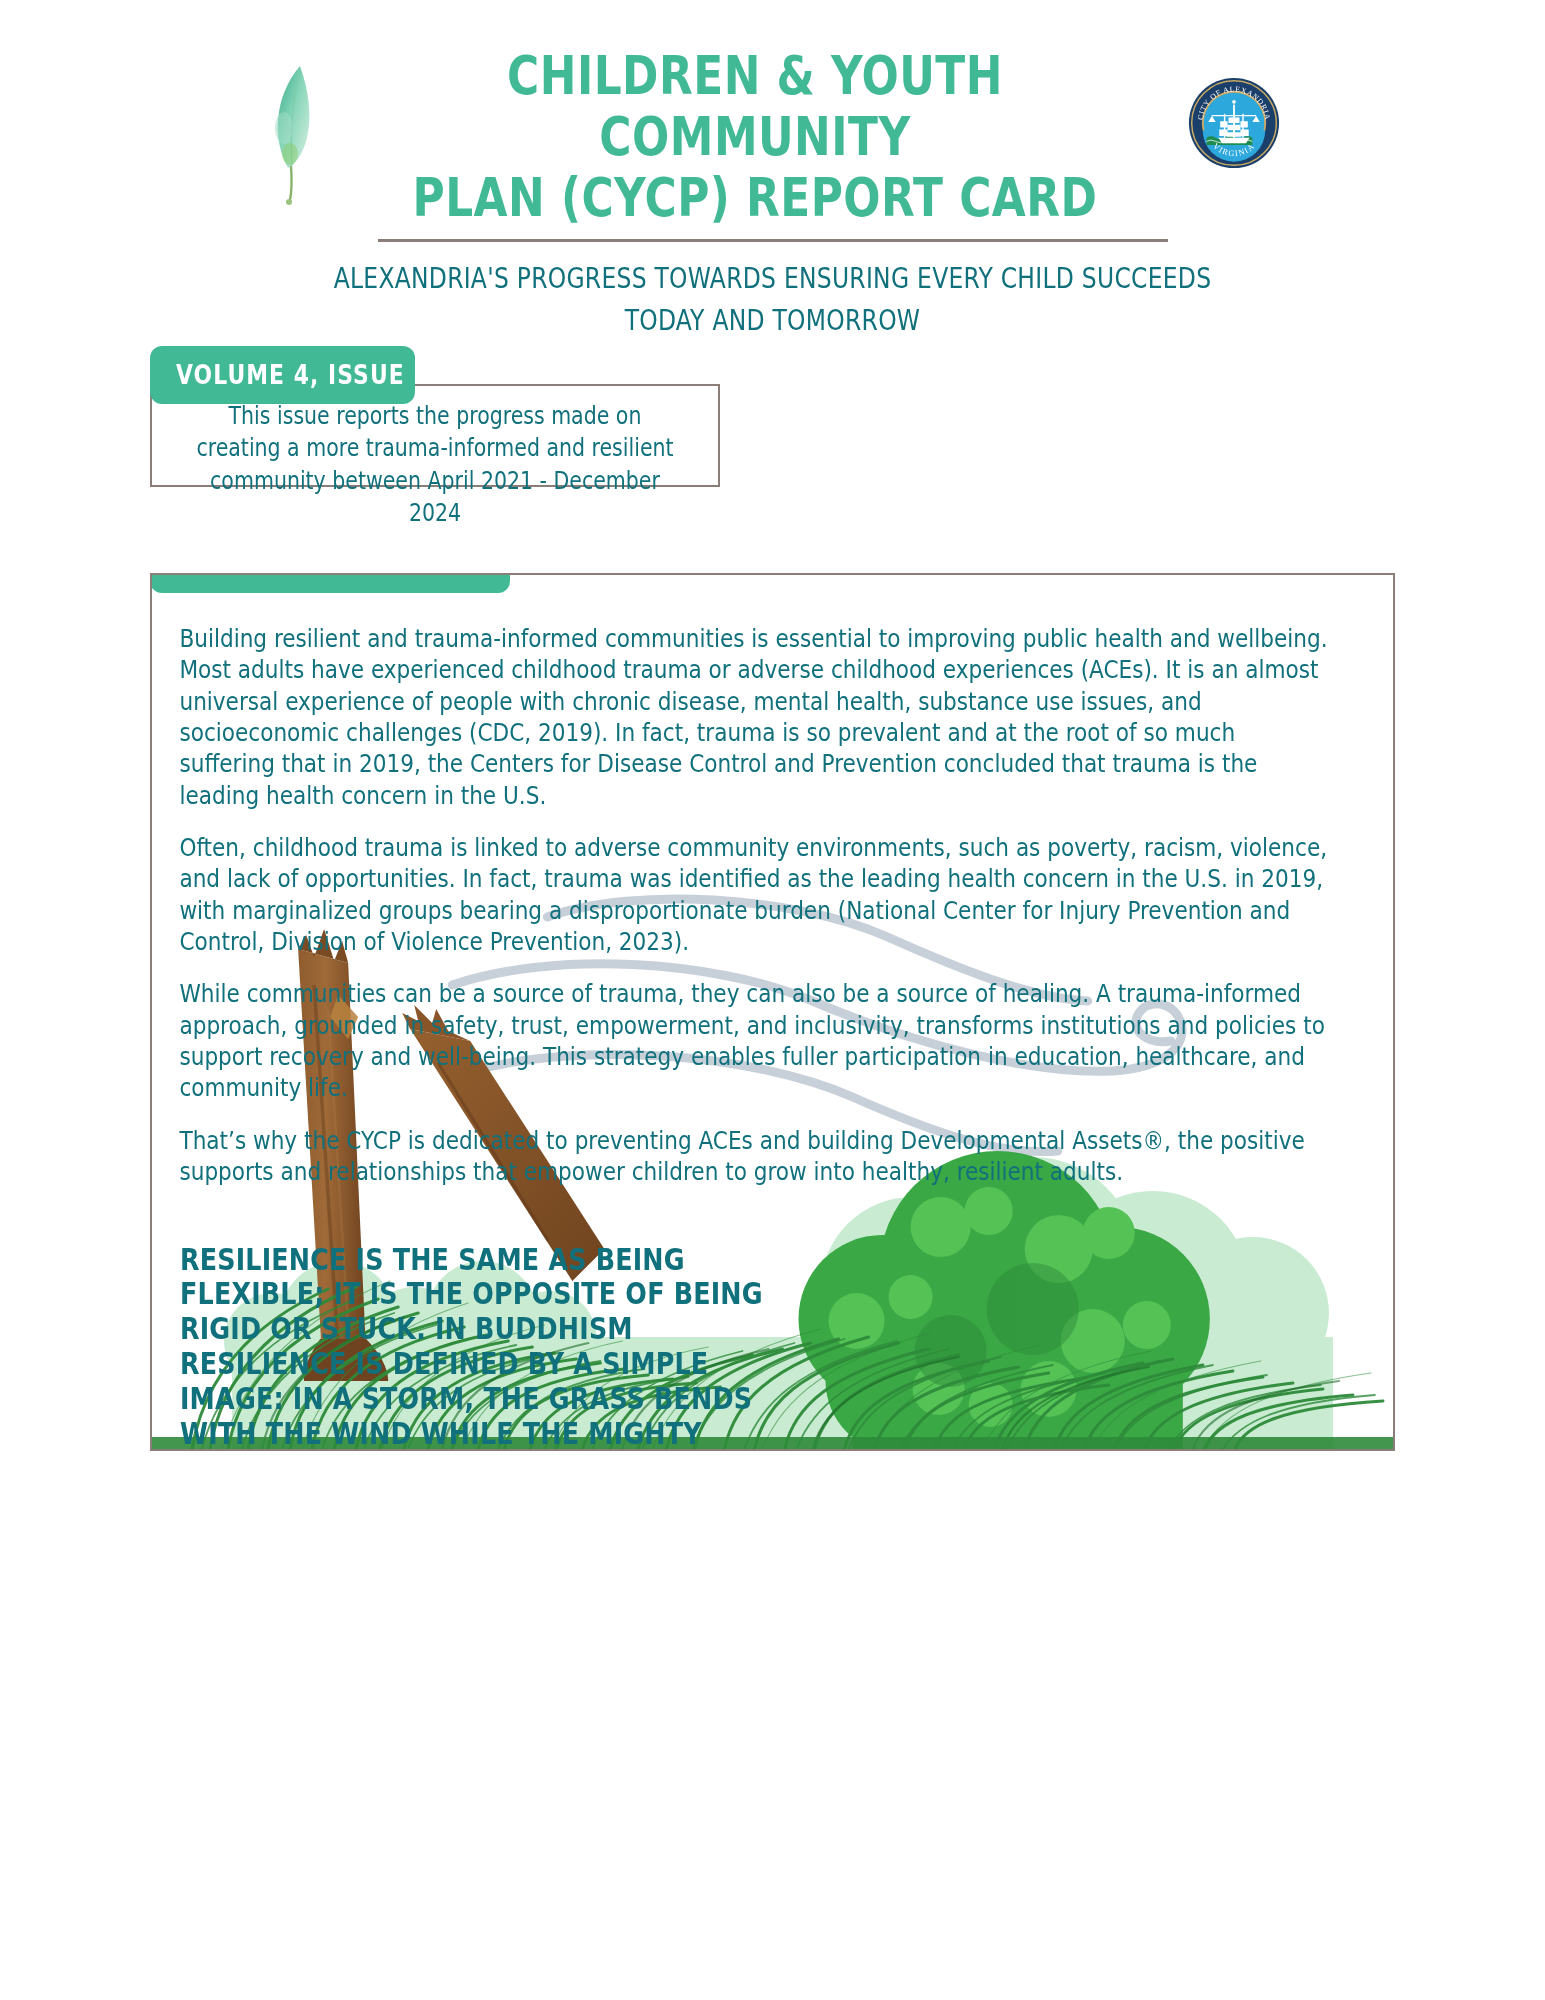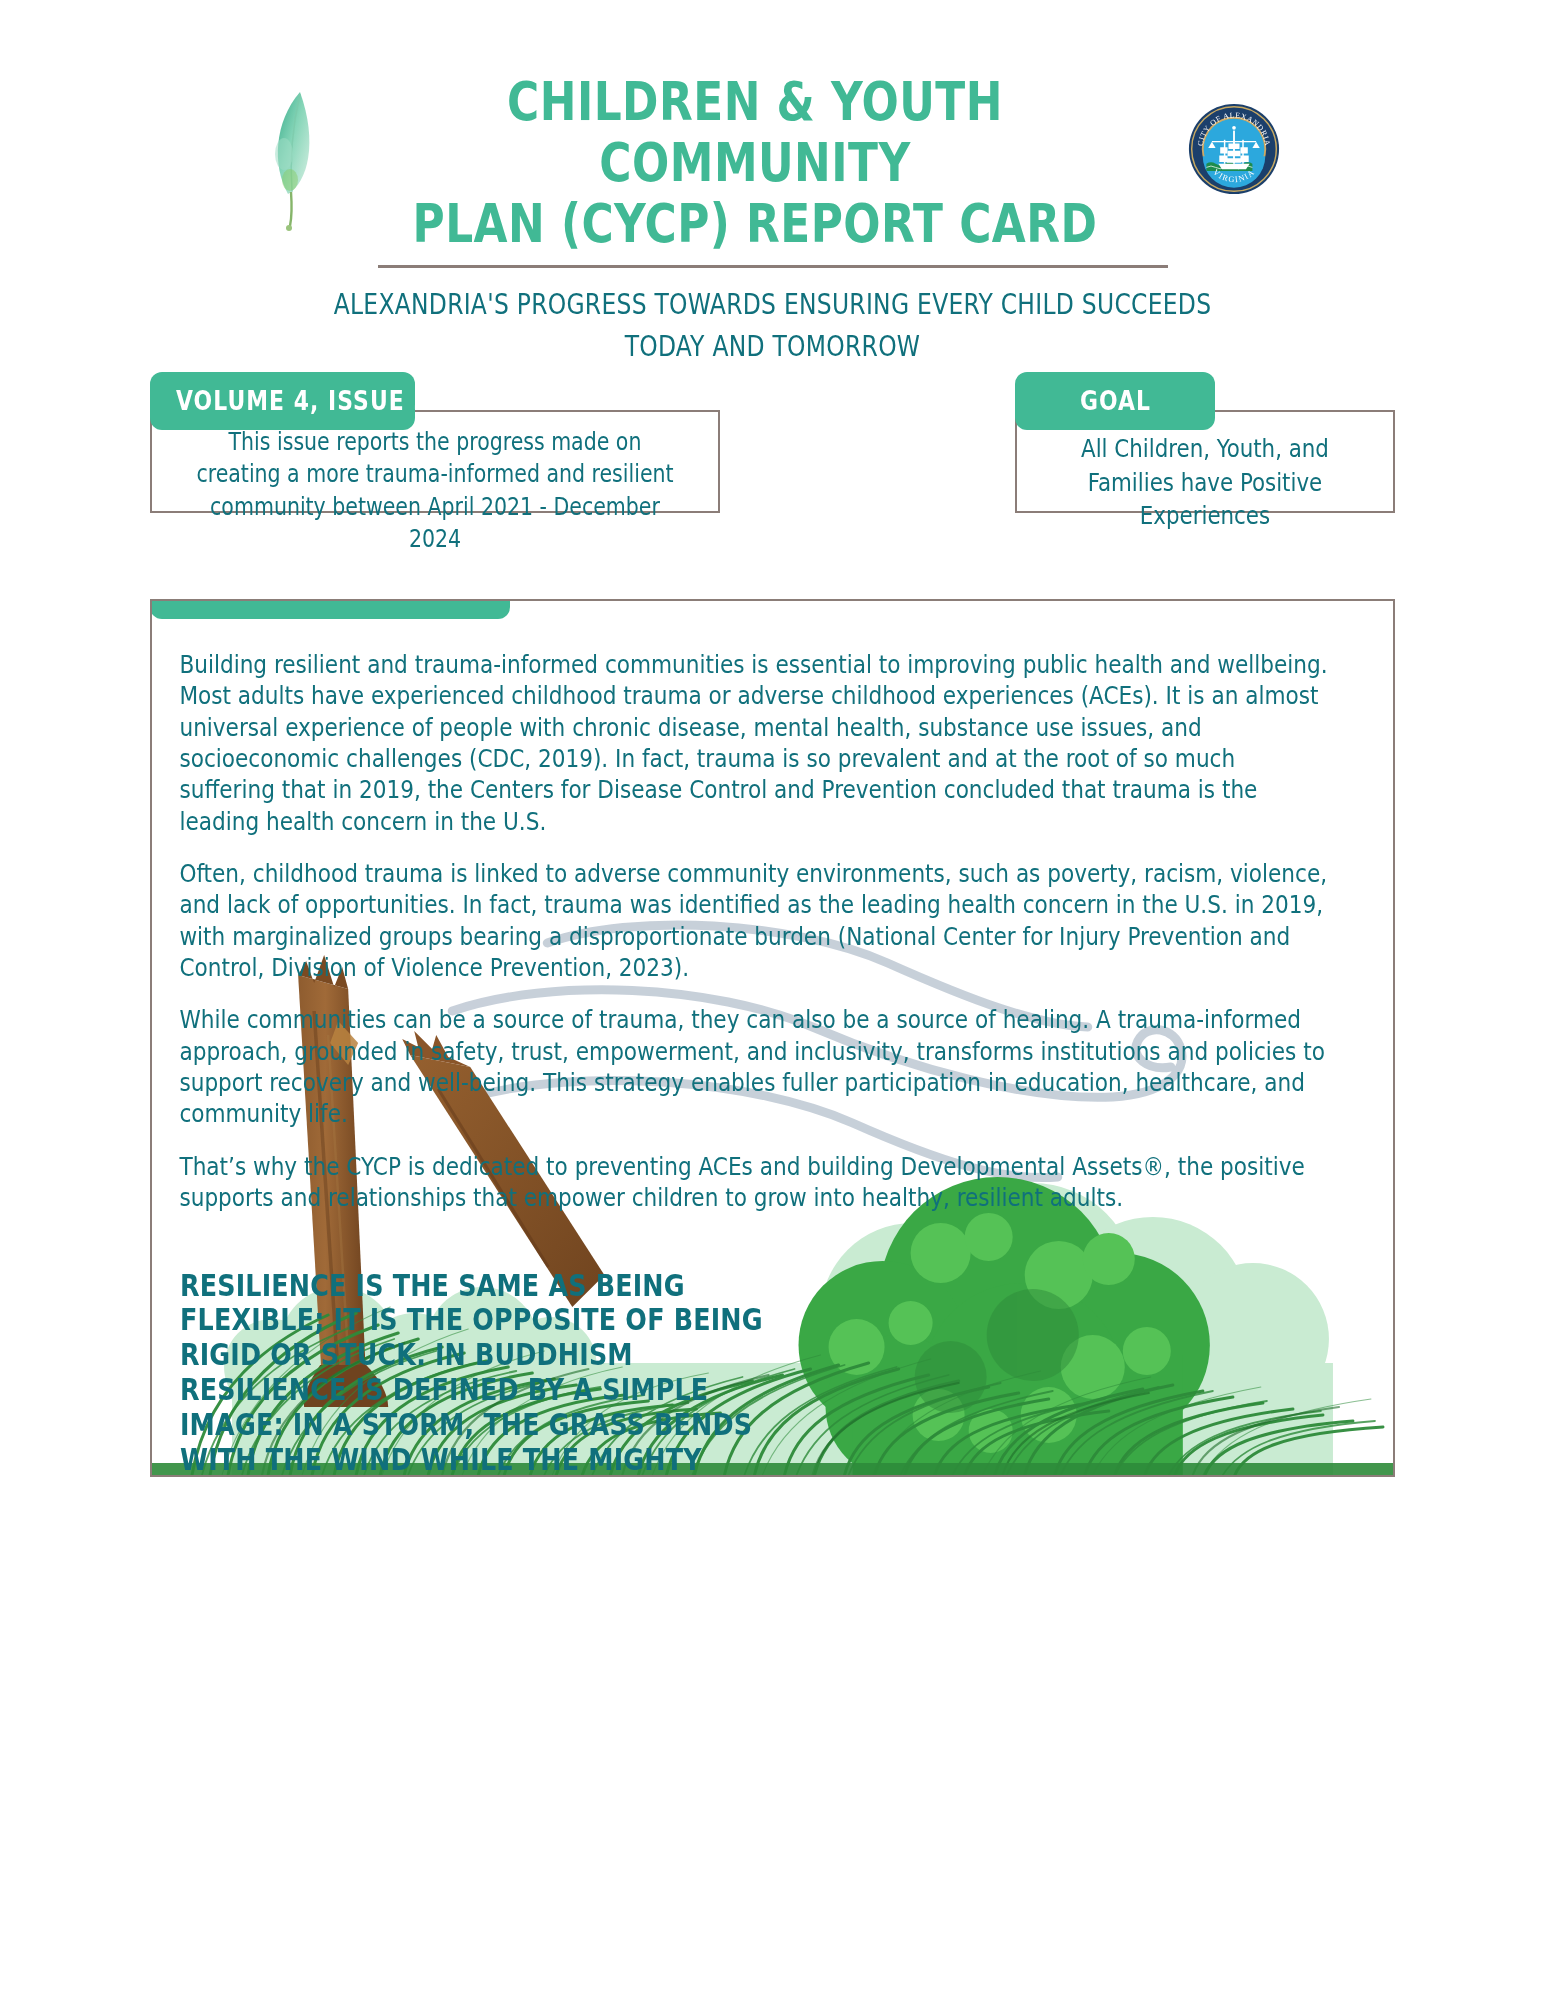--- a/index.html
+++ b/index.html
@@ -5,21 +5,21 @@
   html,body{margin:0;padding:0;}
   body{
     width:1545px;height:2000px;
     background:#ffffff;
     font-family:"Liberation Sans", sans-serif;
     position:relative;overflow:hidden;
   }
   .page{position:relative;width:1545px;height:2000px;}
 
   
-  .header{position:relative;padding-top:72px;}
+  .header{position:relative;padding-top:46px;}
   .title-row{
     display:flex;align-items:center;justify-content:center;
     position:relative;
   }
   .leaf{width:60px;height:150px;flex:0 0 60px;margin-right:14px;position:relative;top:-4px;}
   .title-block{width:830px;text-align:center;}
   .main-title{
     font-family:"DejaVu Sans Condensed","Liberation Sans Narrow","Liberation Sans",sans-serif;
     font-weight:bold;
     font-size:53px;
@@ -205,26 +205,20 @@
 
     <div class="panel" id="panel-volume">
       <div class="tab">
         <span>VOLUME 4, ISSUE 3</span>
       </div>
       <div class="panel-body">This issue reports the progress made on creating a more trauma-informed and resilient community between April 2021 - December 2024</div>
     </div>
 
     <div class="spacer"></div>
 
-    <div class="panel" id="panel-goal">
-      <div class="tab">
-        <span>GOAL</span>
-      </div>
-      <div class="panel-body">All Children, Youth, and Families have Positive Experiences</div>
-    </div>
   </div>
 
 
   <div class="row-why">
     <div class="panel" id="panel-why">
       <div class="tab">
         <span>WHY THIS MATTERS</span>
       </div>
 
       <div class="prose">

